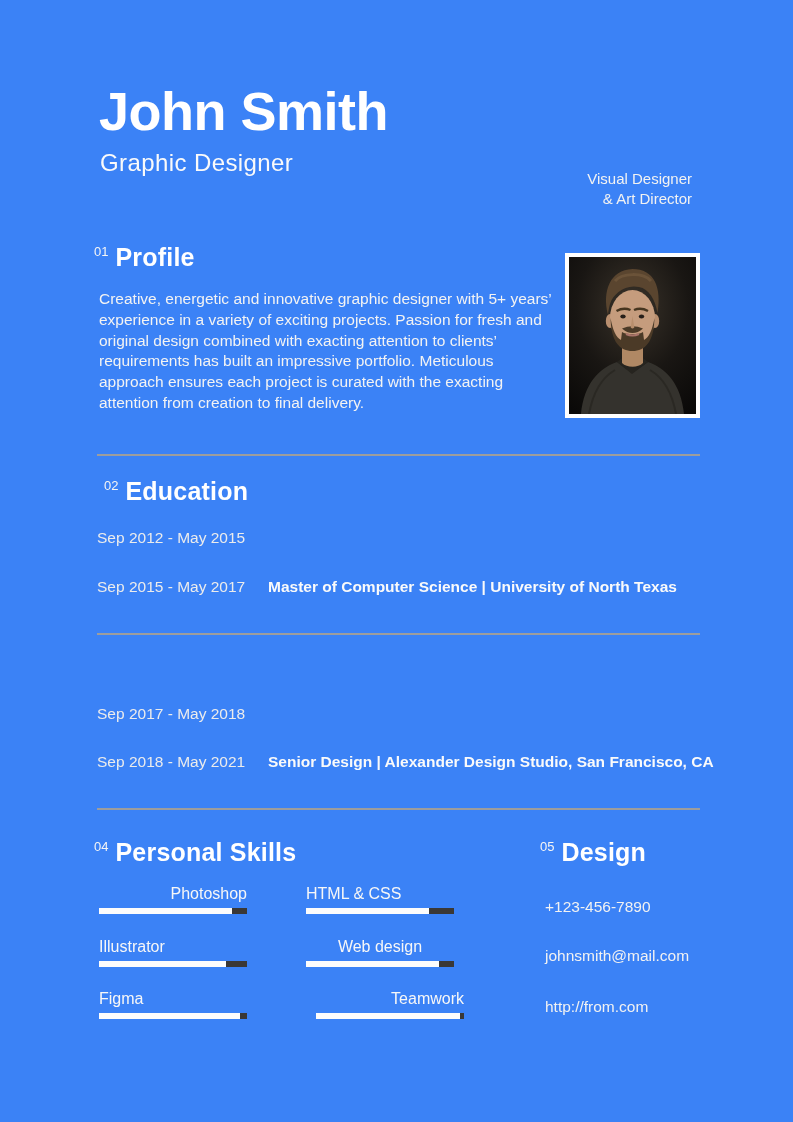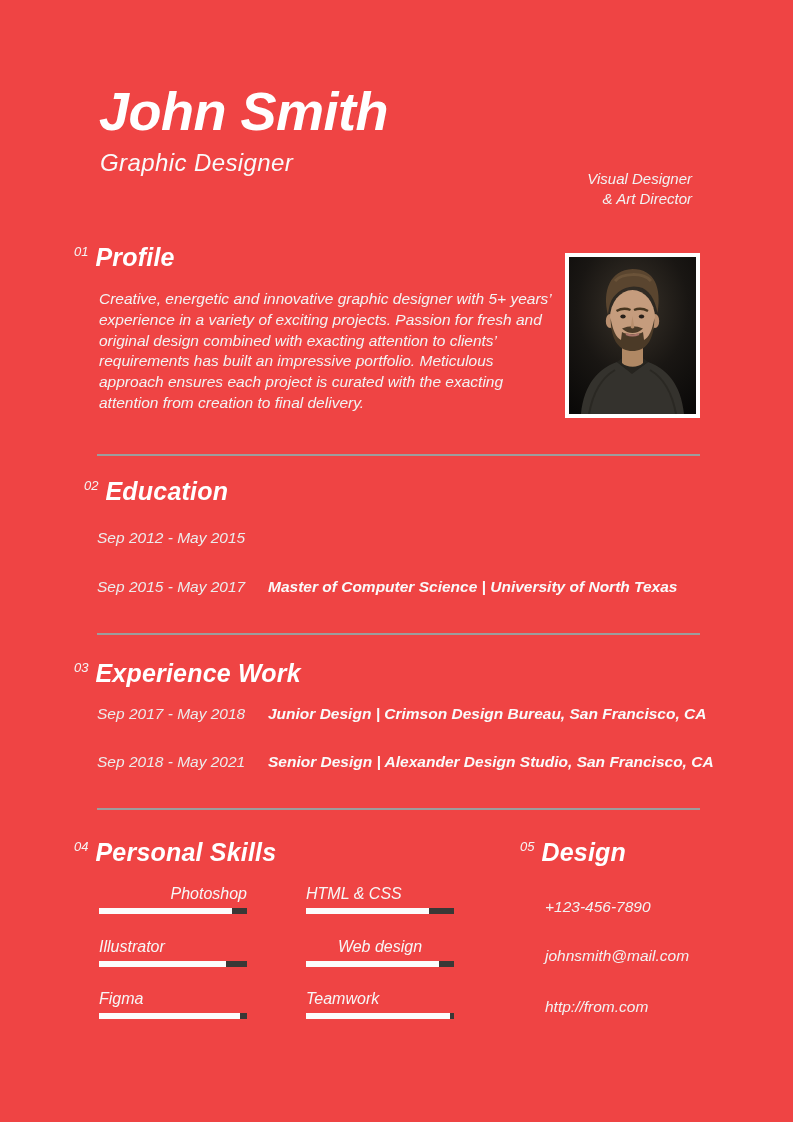--- a/index.html
+++ b/index.html
@@ -1,25 +1,25 @@
 <!DOCTYPE html>
 <html><head>
 <meta charset="utf-8">
 <style>
   html,body { margin:0; padding:0; background:#1F1D1D; }
   .page {
-    position:relative; width:793px; height:1122px; background:#ef4444;
-    font-family:"Liberation Sans", sans-serif; color:#ffffff; overflow:hidden;font-style:italic;
+    position:relative; width:793px; height:1122px; background:#3b82f6;
+    font-family:"Liberation Sans", sans-serif; color:#ffffff; overflow:hidden;
   }
   
   .name { position:absolute; left:99px; top:80px; margin:0; font-size:54px; font-weight:bold; letter-spacing:-0.5px; color:#fff; }
   .role { position:absolute; left:100px; top:149px; font-size:24px; font-weight:400; letter-spacing:0.4px; color:#fafafa; }
   .tagline { position:absolute; right:101px; top:169px; text-align:right; font-size:15px; line-height:20px; color:#f2f2f2; }
   
-  .sec-head { position:absolute; white-space:nowrap; }
+  .sec-head { position:absolute; white-space:nowrap;margin-left:20px; }
   .sec-num { display:inline-block; font-size:13px; font-weight:400; color:#f5f5f5; position:relative; top:-10px; margin-right:7px; }
   .sec-title { font-size:25px; font-weight:bold; letter-spacing:0.2px; color:#fff; }
   .h-profile   { left:74px;  top:243px; }
   .h-education { left:84px;  top:477px; }
   .h-experience{ left:74px;  top:659px; }
   .h-skills    { left:74px;  top:838px; }
   .h-contact   { left:520px; top:838px; }
   
   .profile-text { position:absolute; left:99px; top:289px; width:455px; margin:0; font-size:15.5px; line-height:20.8px; color:#f3f3f3; }
   .photo-frame { position:absolute; left:565px; top:253px; width:135px; height:165px; background:#fff; padding:4px; box-sizing:border-box; }
@@ -32,21 +32,21 @@
   .row .dates { width:171px; flex:0 0 171px; font-weight:400; color:#ececec; }
   .row .desc  { font-weight:bold; color:#fafafa; white-space:nowrap; }
   .r-edu1 { top:529px; } .r-edu2 { top:578px; }
   .r-exp1 { top:705px; } .r-exp2 { top:753px; }
   
   .skill { position:absolute; width:148px; }
   .skill-label { font-size:16px; line-height:19px; margin-bottom:5px; color:#f7f7f7; }
   .skill-track { width:148px; height:6px; background:#3A3836; }
   .skill-fill { height:100%; background:#FCFCFC; }
   .s-l1 { left:99px;  top:884px;text-align:right; } .s-l2 { left:99px;  top:937px; } .s-l3 { left:99px;  top:989px; }
-  .s-r1 { left:306px; top:884px; } .s-r2 { left:306px; top:937px;text-align:center; } .s-r3 { left:306px; top:989px; }
+  .s-r1 { left:306px; top:884px; } .s-r2 { left:306px; top:937px;text-align:center; } .s-r3 { left:316px; top:989px;text-align:right; }
   
   .contact-item { position:absolute; left:545px; font-size:15.5px; color:#f2f2f2; }
   .c-phone { top:898px; } .c-email { top:947px; } .c-web { top:998px; }
 </style>
 </head>
 <body>
 
 <div class="page">
 
   <h1 class="name">John Smith</h1>
@@ -108,26 +108,22 @@
   <div class="row r-edu1">
     <span class="dates">Sep 2012 - May 2015</span>
   </div>
   <div class="row r-edu2">
     <span class="dates">Sep 2015 - May 2017</span>
     <span class="desc">Master of Computer Science | University of North Texas</span>
   </div>
 
   <div class="divider d2"></div>
 
-  <div class="sec-head h-experience">
-    <span class="sec-num">03</span><span class="sec-title">Experience Work</span>
-  </div>
   <div class="row r-exp1">
     <span class="dates">Sep 2017 - May 2018</span>
-    <span class="desc">Junior Design | Crimson Design Bureau, San Francisco, CA</span>
   </div>
   <div class="row r-exp2">
     <span class="dates">Sep 2018 - May 2021</span>
     <span class="desc">Senior Design | Alexander Design Studio, San Francisco, CA</span>
   </div>
 
   <div class="divider d3"></div>
 
   <div class="sec-head h-skills">
     <span class="sec-num">04</span><span class="sec-title">Personal Skills</span>

